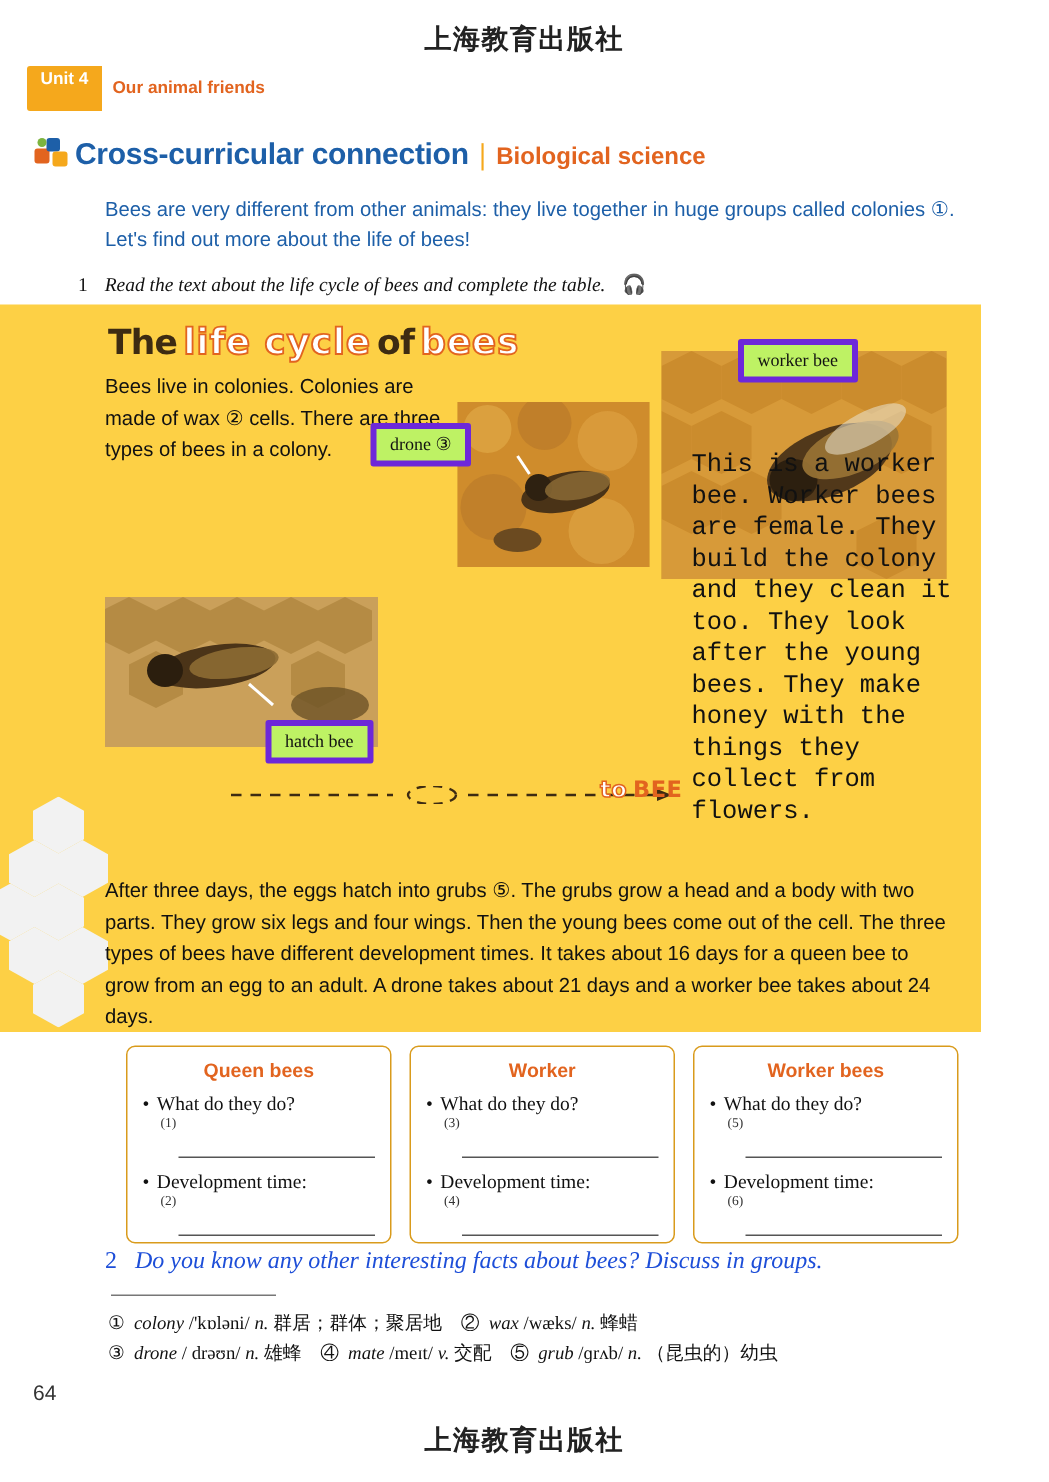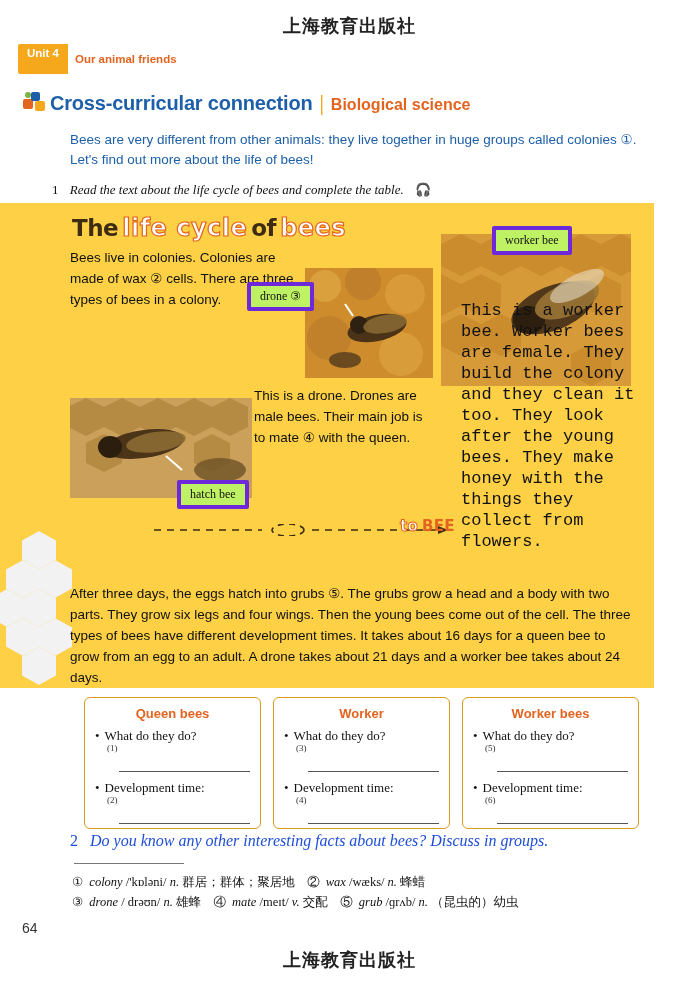--- a/index.html
+++ b/index.html
@@ -273,21 +273,20 @@
       </g>
       <ellipse cx="74" cy="46" rx="40" ry="14" transform="rotate(-8 74 46)" fill="#4b3418"></ellipse>
       <ellipse cx="40" cy="49" rx="12" ry="11" fill="#2b1e0e"></ellipse>
       <ellipse cx="86" cy="44" rx="30" ry="10" transform="rotate(-8 86 44)" fill="#8d6c33" opacity=".9"></ellipse>
       <path d="M96 58 L112 72" stroke="#ffffff" stroke-width="2"></path>
       <ellipse cx="150" cy="72" rx="26" ry="12" fill="#6d5227" opacity=".8"></ellipse>
     </svg>
   </div>
   <div class="photo-label" style="top:480px; left:177px;">hatch bee</div>
 
-  <div class="col-mid-text">This is a drone. Drones are male bees. Their main job is to mate ④ with the queen.</div>
   <div class="col-right-text">This is a worker bee. Worker bees are female. They build the colony and they clean it too. They look after the young bees. They make honey with the things they collect from flowers.</div>
 
   <svg class="dashes" viewBox="0 0 300 12">
     <path d="M2 6 H110" stroke="#3d2b12" stroke-width="1.6" stroke-dasharray="7 6" fill="none"></path>
     <ellipse cx="136" cy="6" rx="16" ry="6" stroke="#3d2b12" stroke-width="1.6" fill="none" stroke-dasharray="6 5"></ellipse>
     <path d="M160 6 H286" stroke="#3d2b12" stroke-width="1.6" stroke-dasharray="7 6" fill="none"></path>
     <path d="M286 2 L296 6 L286 10 Z" fill="#3d2b12"></path>
   </svg>
   <div class="from-egg" style="left:400px;width:120px;">
     <span class="fe-word">to</span>

